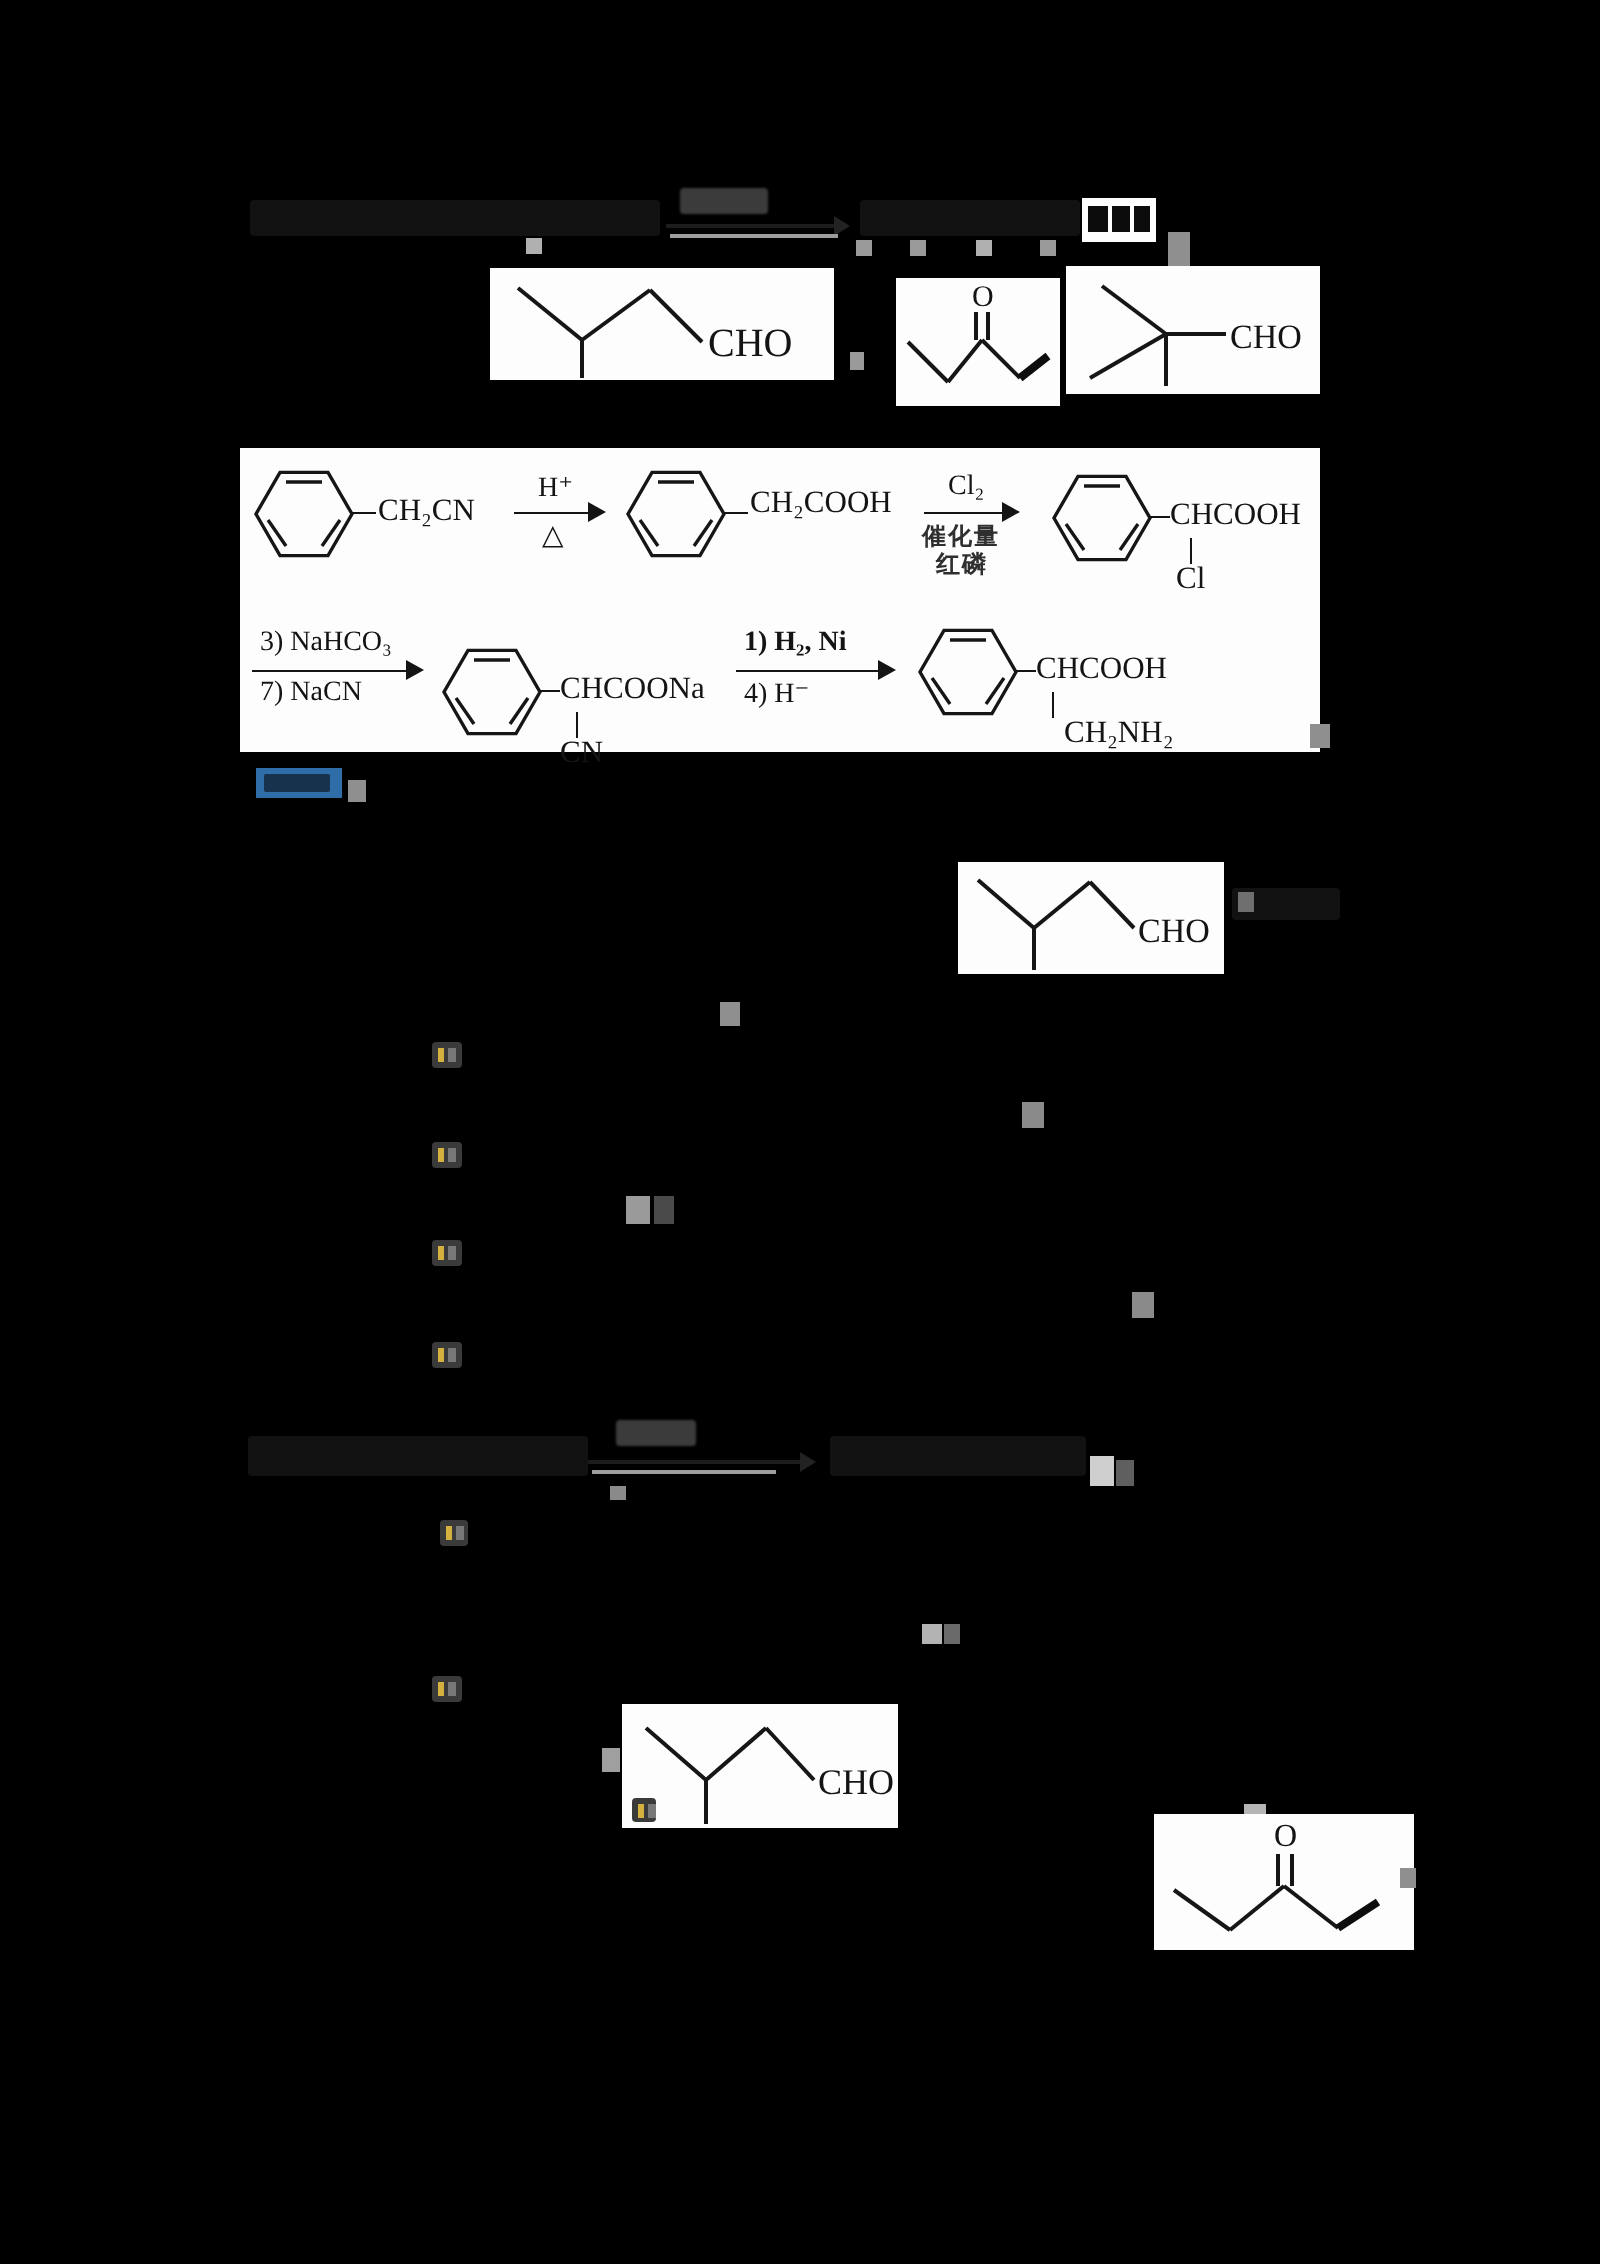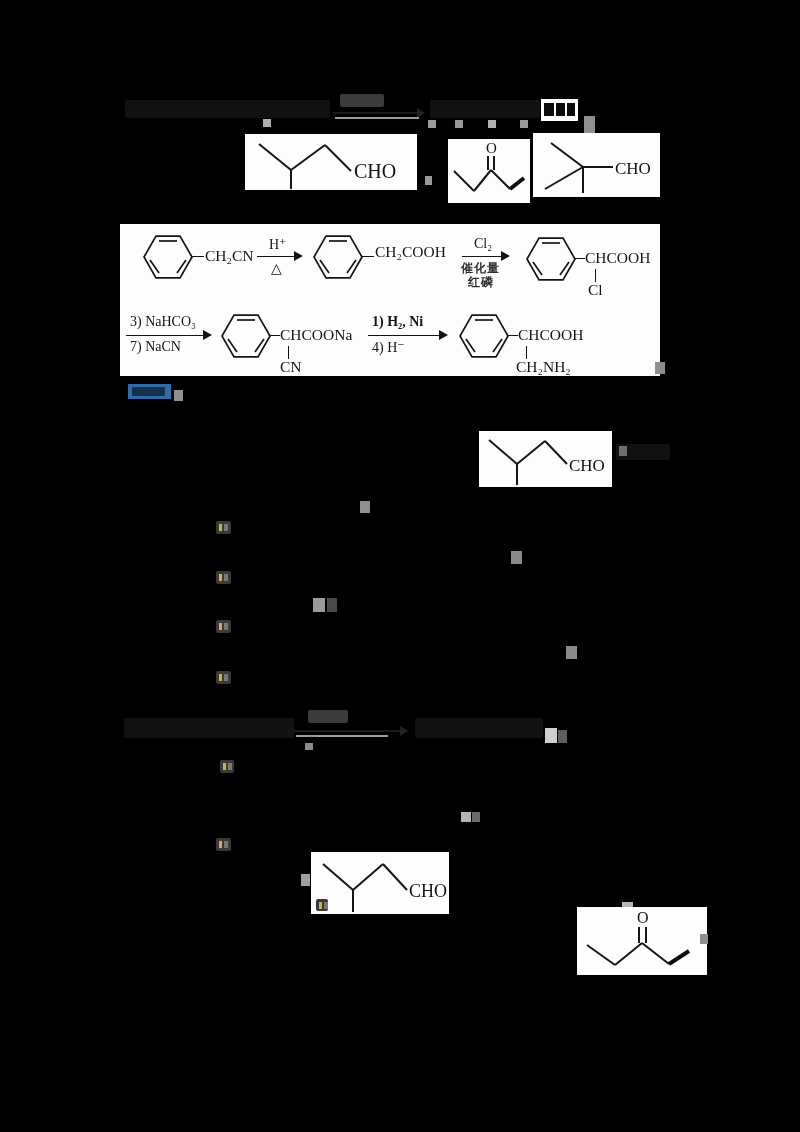--- a/index.html
+++ b/index.html
@@ -85,21 +85,21 @@
       <path class="ln" d="M18,10 L50,34"></path>
       <path class="ln" d="M12,56 L50,34"></path>
       <path class="ln" d="M50,34 L50,60"></path>
       <path class="ln" d="M50,34 L80,34"></path>
       <text x="82" y="41" font-size="17">CHO</text>
     </svg>
   </div>
 
   <div class="whitebox" style="left:120px;top:224px;width:540px;height:152px;">
 
-    <div class="molecule" style="left:22px;top:7px;text-align:center;">
+    <div class="molecule" style="left:6px;top:7px;text-align:center;">
       <svg width="52" height="52">
         <polygon class="ring" points="50,26 38,46.8 14,46.8 2,26 14,5.2 38,5.2"></polygon>
         <path class="ring" d="M17,10 L35,10"></path>
           <path class="ring" d="M44,29 L35,42"></path>
           <path class="ring" d="M17,42 L8,29"></path>
       </svg>
       <div class="bond-h" style="left:50px;top:25px;width:12px;"></div>
       <div class="lbl f15" style="left:63px;top:16px;">CH₂CN</div>
     </div>
 
@@ -142,21 +142,21 @@
       <div class="lbl f15" style="left:63px;top:48px;">Cl</div>
     </div>
 
     <div class="rxn-arrow" style="left:6px;top:111px;width:86px;height:2px;">
       <div class="shaft"></div>
         <div class="head"></div>
       <div class="lbl f14" style="left:4px;top:-21px;">3) NaHCO₃</div>
       <div class="lbl f14" style="left:4px;top:4px;">7) NaCN</div>
     </div>
 
-    <div class="molecule" style="left:100px;top:86px;">
+    <div class="molecule" style="left:100px;top:96px;">
       <svg width="52" height="52">
         <polygon class="ring" points="50,26 38,46.8 14,46.8 2,26 14,5.2 38,5.2"></polygon>
         <path class="ring" d="M17,10 L35,10"></path>
           <path class="ring" d="M44,29 L35,42"></path>
           <path class="ring" d="M17,42 L8,29"></path>
       </svg>
       <div class="bond-h" style="left:50px;top:25px;width:10px;"></div>
       <div class="lbl f15" style="left:60px;top:16px;">CHCOONa</div>
       <div class="bond-v" style="left:68px;top:36px;height:13px;"></div>
       <div class="lbl f15" style="left:60px;top:48px;">CN</div>
@@ -172,21 +172,21 @@
     <div class="molecule" style="left:338px;top:86px;">
       <svg width="52" height="52">
         <polygon class="ring" points="50,26 38,46.8 14,46.8 2,26 14,5.2 38,5.2"></polygon>
         <path class="ring" d="M17,10 L35,10"></path>
           <path class="ring" d="M44,29 L35,42"></path>
           <path class="ring" d="M17,42 L8,29"></path>
       </svg>
       <div class="bond-h" style="left:50px;top:25px;width:10px;"></div>
       <div class="lbl f15" style="left:60px;top:16px;">CHCOOH</div>
       <div class="bond-v" style="left:68px;top:36px;height:13px;"></div>
-      <div class="lbl f15" style="left:58px;top:48px;">CH₂NH₂</div>
+      <div class="lbl f15" style="left:74px;top:48px;">CH₂NH₂</div>
     </div>
   </div>
   <div class="chip" style="left:655px;top:362px;width:10px;height:12px;background:#8f8f8f;"></div>
 
   <div class="bluebadge" style="left:128px;top:384px;width:43px;height:15px;">
       <i></i>
     </div>
   <div class="chip" style="left:174px;top:390px;width:9px;height:11px;background:#8f8f8f;"></div>
 
   <div class="whitebox" style="left:479px;top:431px;width:133px;height:56px;">

